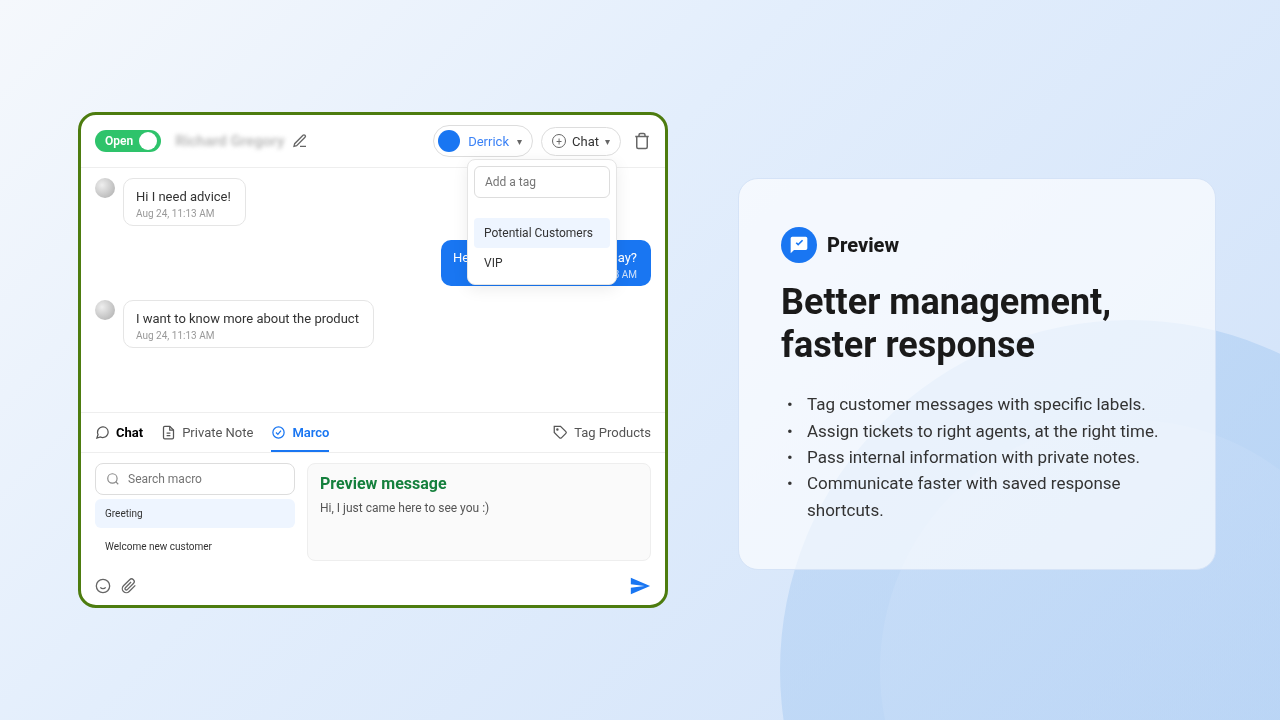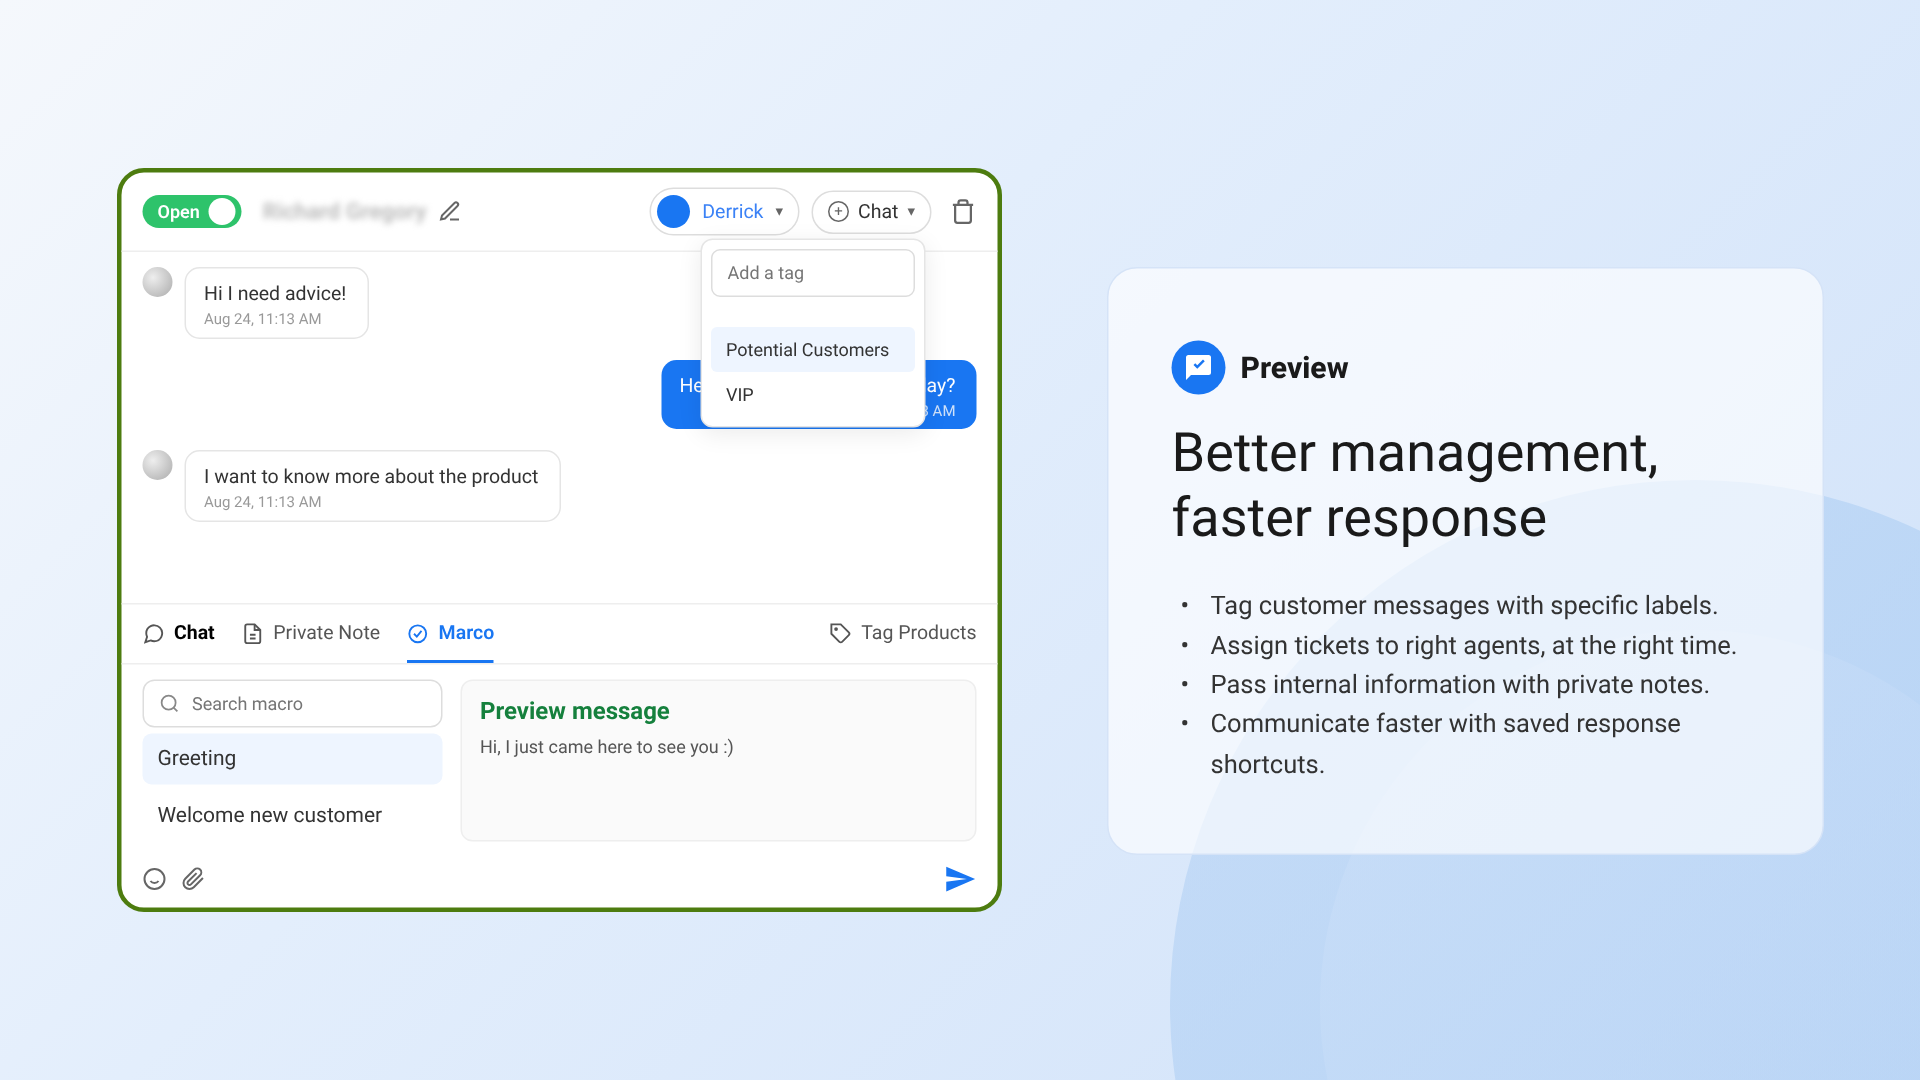--- a/index.html
+++ b/index.html
@@ -39,33 +39,33 @@
 .msg-row.out{justify-content:flex-end}
 .composer{position:absolute;left:0;right:0;bottom:0;border-top:1px solid #eee}
 .tabs{display:flex;align-items:center;padding:0 14px;gap:18px;height:40px;border-bottom:1px solid #eee}
 .tab{display:flex;align-items:center;gap:6px;font-size:13px;color:#555;cursor:pointer;height:100%}
 .tab.active{color:#1976f2;font-weight:600;box-shadow:inset 0 -2px 0 #1976f2}
 .tab .tab-icon{width:15px;height:15px}
 .macro-body{display:flex;padding:10px 14px;gap:12px}
 .macro-left{width:200px}
 .search-box{display:flex;align-items:center;border:1px solid #ddd;border-radius:8px;padding:8px 10px;gap:8px}
 .search-box input{border:none;outline:none;font-size:12px;flex:1;color:#888}
-.macro-item{padding:9px 10px;font-size:14px;color:#333;border-radius:6px;cursor:pointer;margin-top:4px}
+.macro-item{padding:9px 10px;font-size:10px;color:#333;border-radius:6px;cursor:pointer;margin-top:4px}
 .macro-item.selected{background:#eef5ff}
 .macro-right{flex:1;border:1px solid #eee;border-radius:8px;padding:10px 12px;background:#fafafa}
 .preview-label{font-size:16px;font-weight:700;color:#15803d;margin-bottom:8px;display:block}
 .preview-text{font-size:12px;color:#555}
 .composer-actions{display:flex;align-items:center;padding:4px 14px 8px 14px;gap:10px}
 .action-icon{width:16px;height:16px;color:#666;cursor:pointer}
 .send-btn{margin-left:auto;width:22px;height:22px;color:#1976f2;cursor:pointer}
 .promo-card{position:absolute;right:64px;top:178px;width:478px;background:rgba(255,255,255,.65);border:1px solid #d5e3f7;border-radius:20px;padding:48px 42px 46px 42px}
 .logo-row{display:flex;align-items:center;gap:10px;margin-bottom:18px}
 .logo-badge{width:36px;height:36px;background:#1976f2;border-radius:50%;display:flex;align-items:center;justify-content:center}
 .logo-name{font-size:20px;font-weight:800;color:#1a1a1a}
-.promo-title{font-size:36px;font-weight:400;color:#1a1a1a;line-height:1.2;margin-bottom:24px}
+.promo-title{font-size:36px;font-weight:700;color:#1a1a1a;line-height:1.2;margin-bottom:24px}
 .promo-list{list-style:none;padding-left:18px}
 .promo-list li{font-size:17px;color:#333;line-height:1.55;position:relative;padding-left:8px}
 .promo-list li::before{content:'•';position:absolute;left:-12px;color:#333}
 </style>
 </head>
 <body>
 
 <div class="bg-circle-1"></div>
 <div class="bg-circle-2"></div>
 

